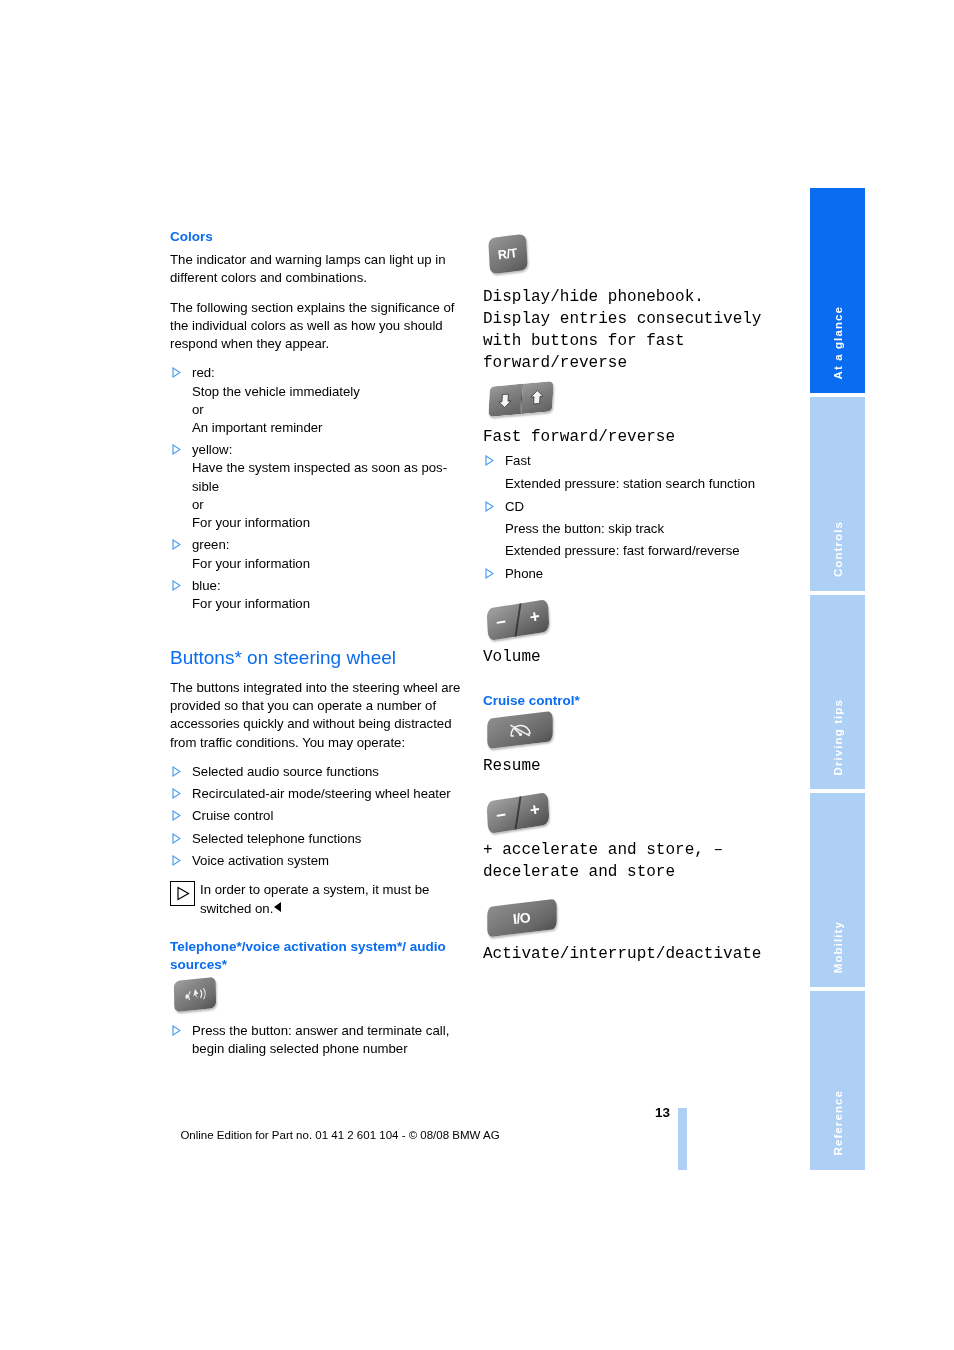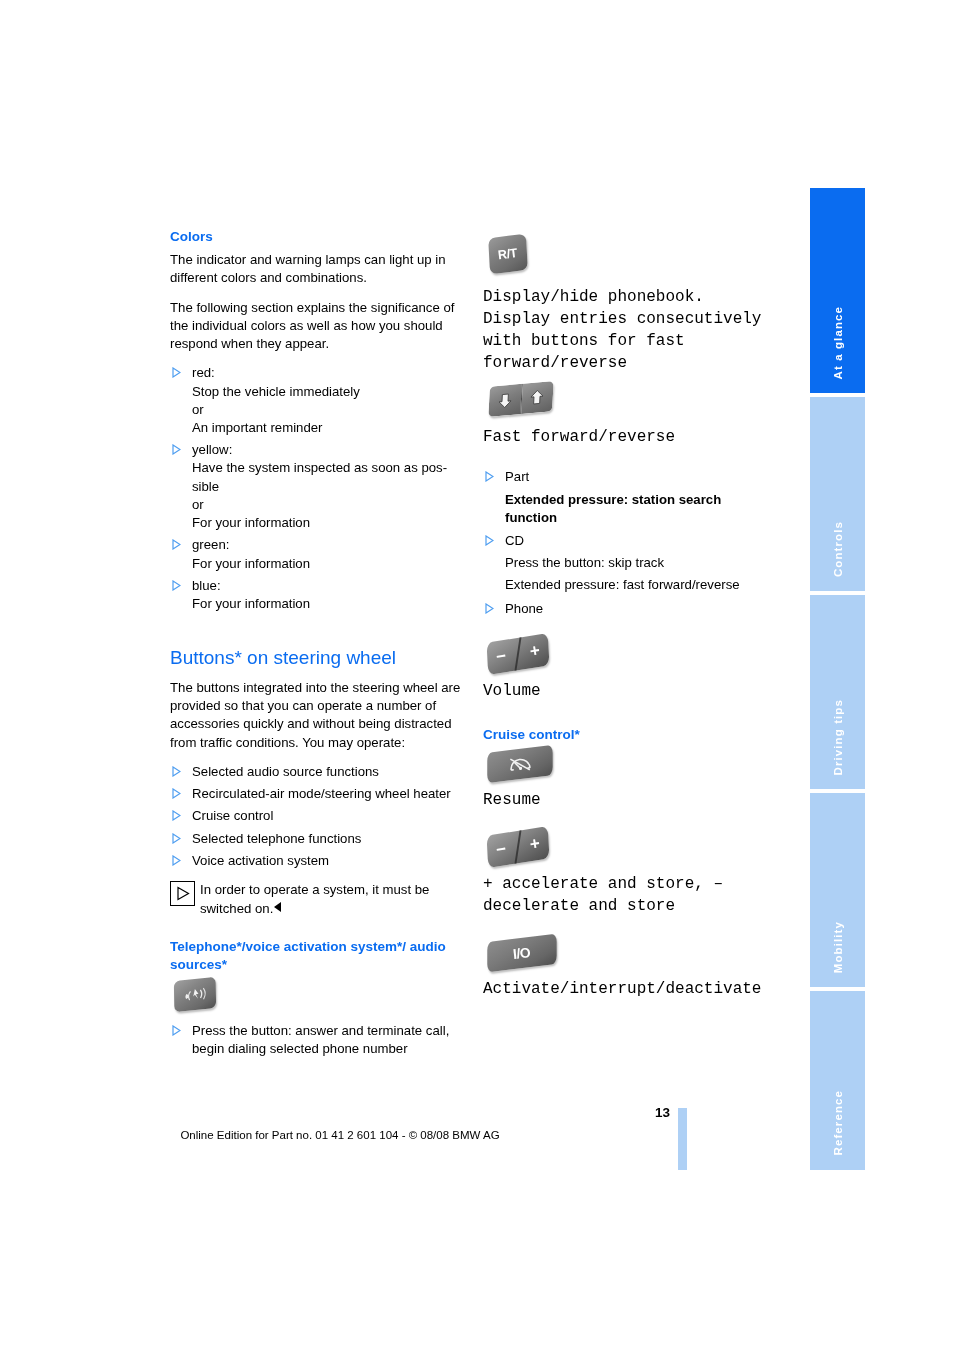--- a/index.html
+++ b/index.html
@@ -430,32 +430,32 @@
         <svg class="arrow-badge" viewBox="0 0 16 16">
           <path d="M8 15 L2 9 L5 9 L5 2 L11 2 L11 9 L14 9 Z" fill="#f5f5f5" stroke="#3a3a3a" stroke-width="0.8"></path>
         </svg>
       </div>
       <div class="half">
         <svg class="arrow-badge" viewBox="0 0 16 16">
           <path d="M8 1 L14 7 L11 7 L11 14 L5 14 L5 7 L2 7 Z" fill="#f5f5f5" stroke="#3a3a3a" stroke-width="0.8"></path>
         </svg>
       </div>
     </div>
-    <p class="caption" style="margin-bottom:20px;">Fast forward/reverse</p>
+    <p class="caption" style="margin-bottom:4px;">Fast forward/reverse</p>
 
     <ul class="bul">
       <li>
         <span class="tri-mark">
           <svg width="9" height="11" viewBox="0 0 9 11">
               <path d="M1 1 L8 5.5 L1 10 Z" fill="none" stroke="#4f9ef0" stroke-width="1.2"></path>
             </svg>
         </span>
-        <span>Part</span>
-      </li>
-      <li style="list-style:none;padding-left:22px;margin-bottom:5px;font-weight:bold;">
+        <span>Fast</span>
+      </li>
+      <li style="list-style:none;padding-left:22px;margin-bottom:5px;">
         <span>Extended pressure: station search function</span>
       </li>
 
       <li>
         <span class="tri-mark">
           <svg width="9" height="11" viewBox="0 0 9 11">
               <path d="M1 1 L8 5.5 L1 10 Z" fill="none" stroke="#4f9ef0" stroke-width="1.2"></path>
             </svg>
         </span>
         <span>CD</span>

